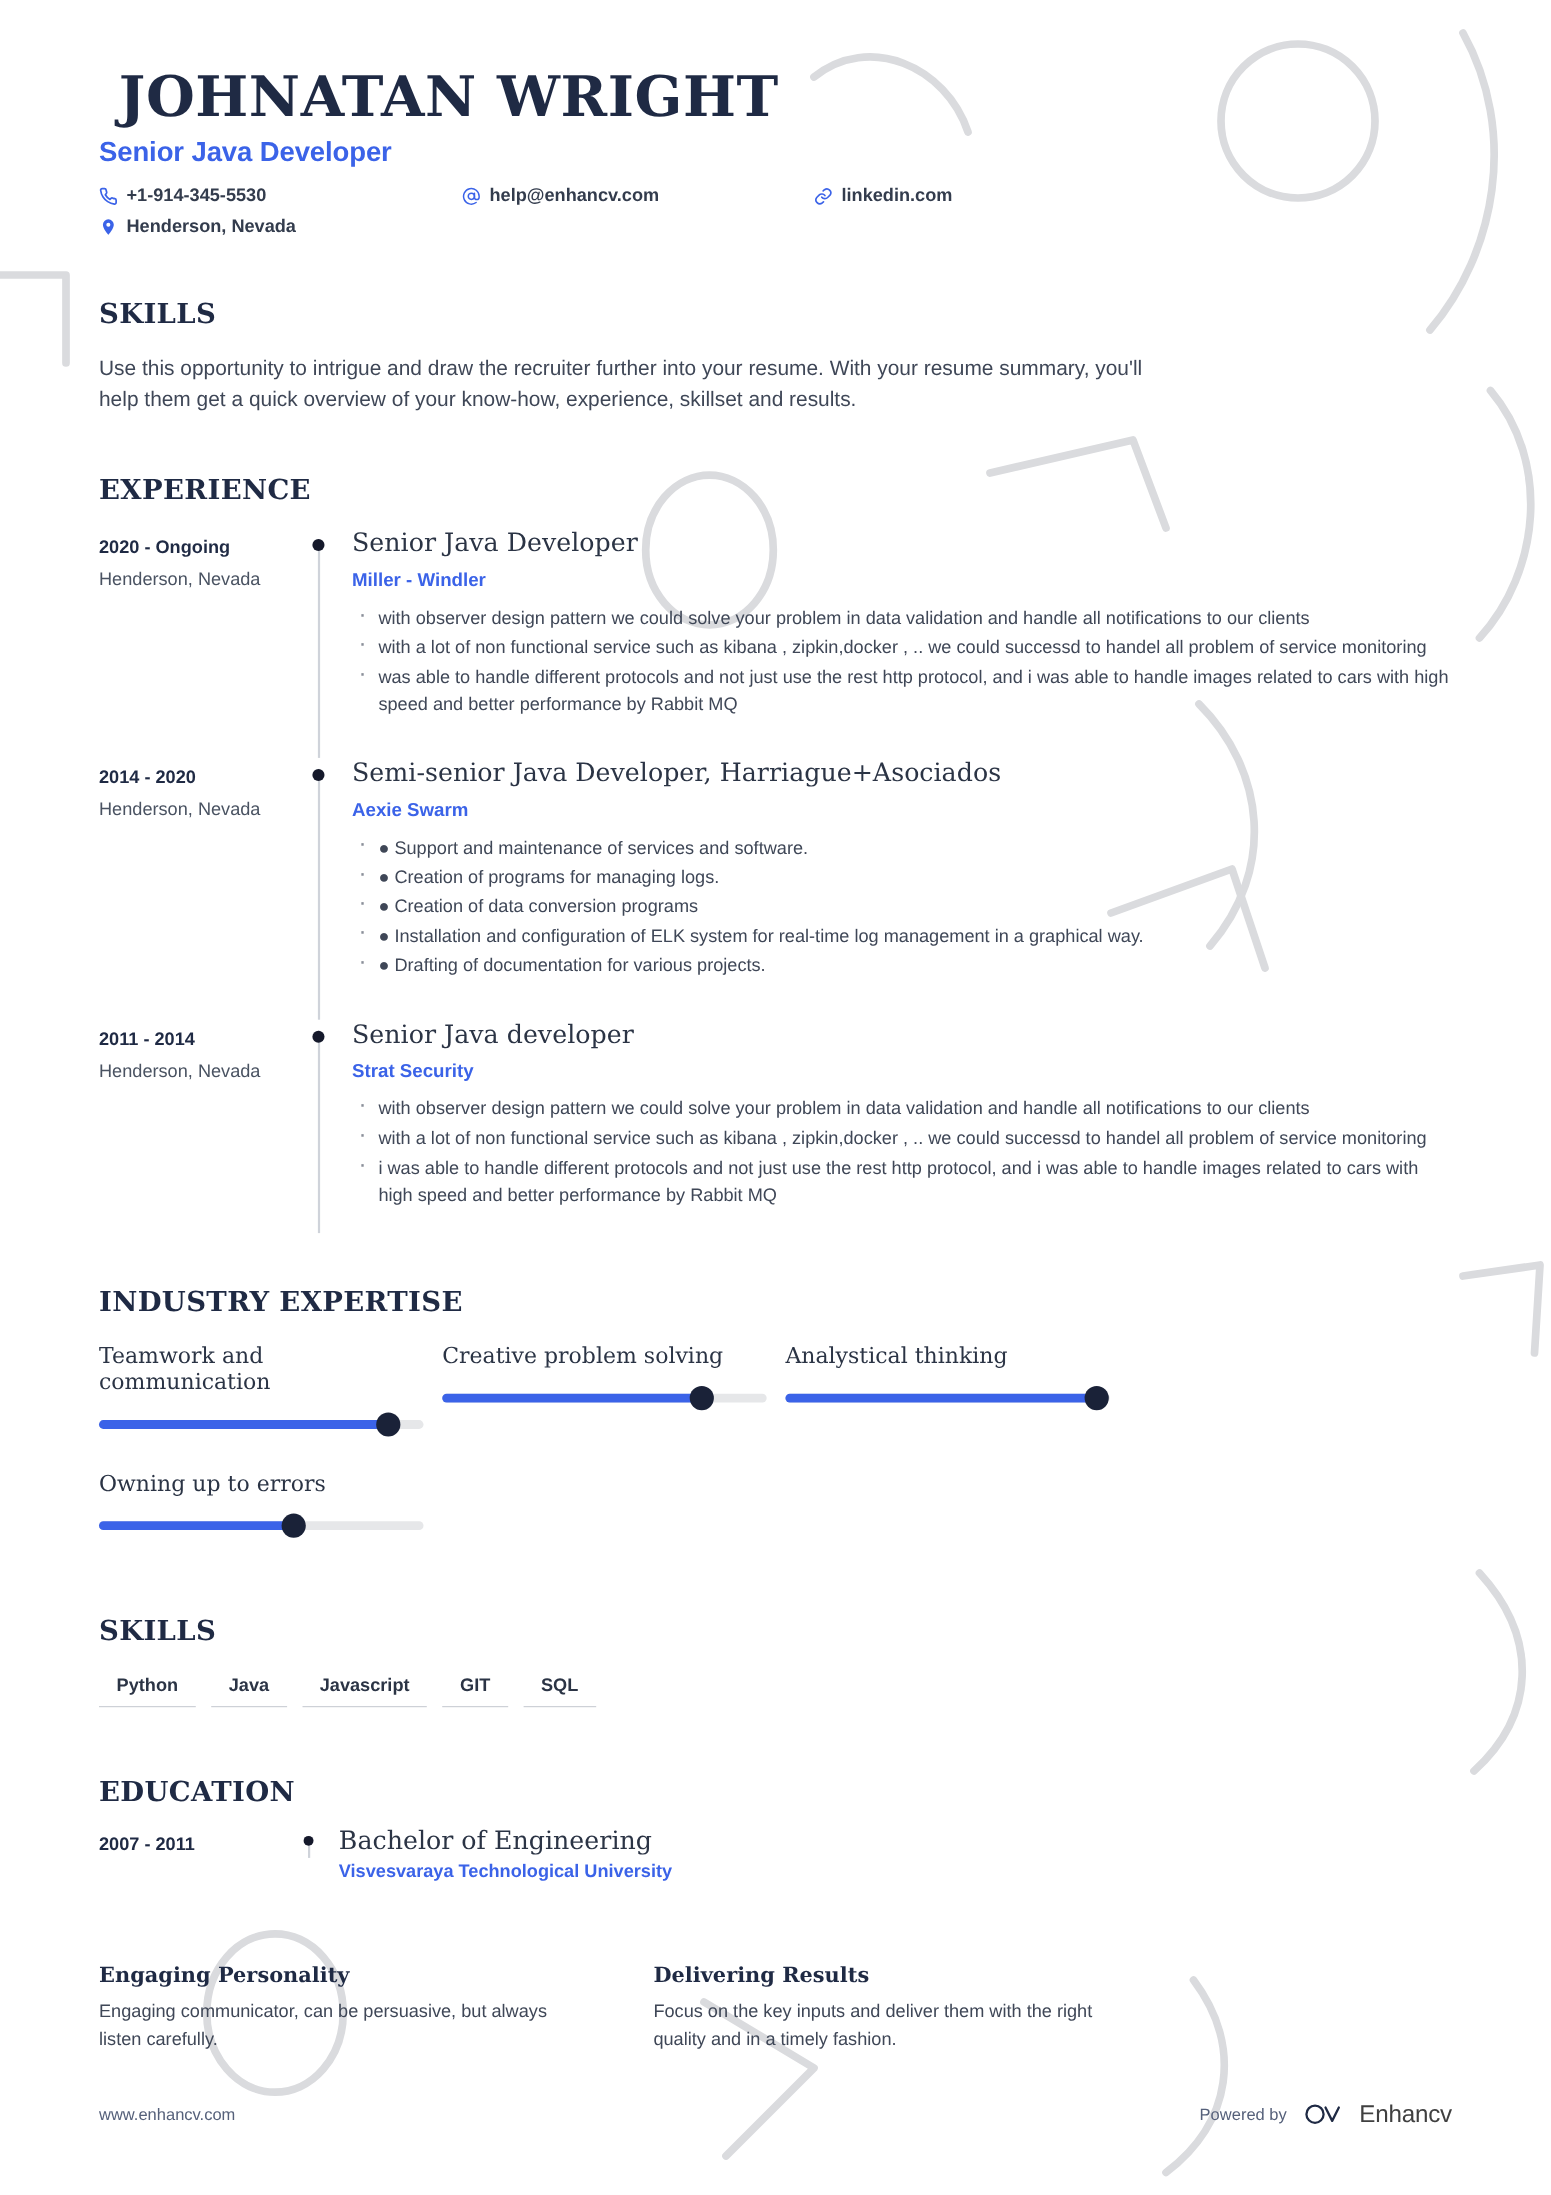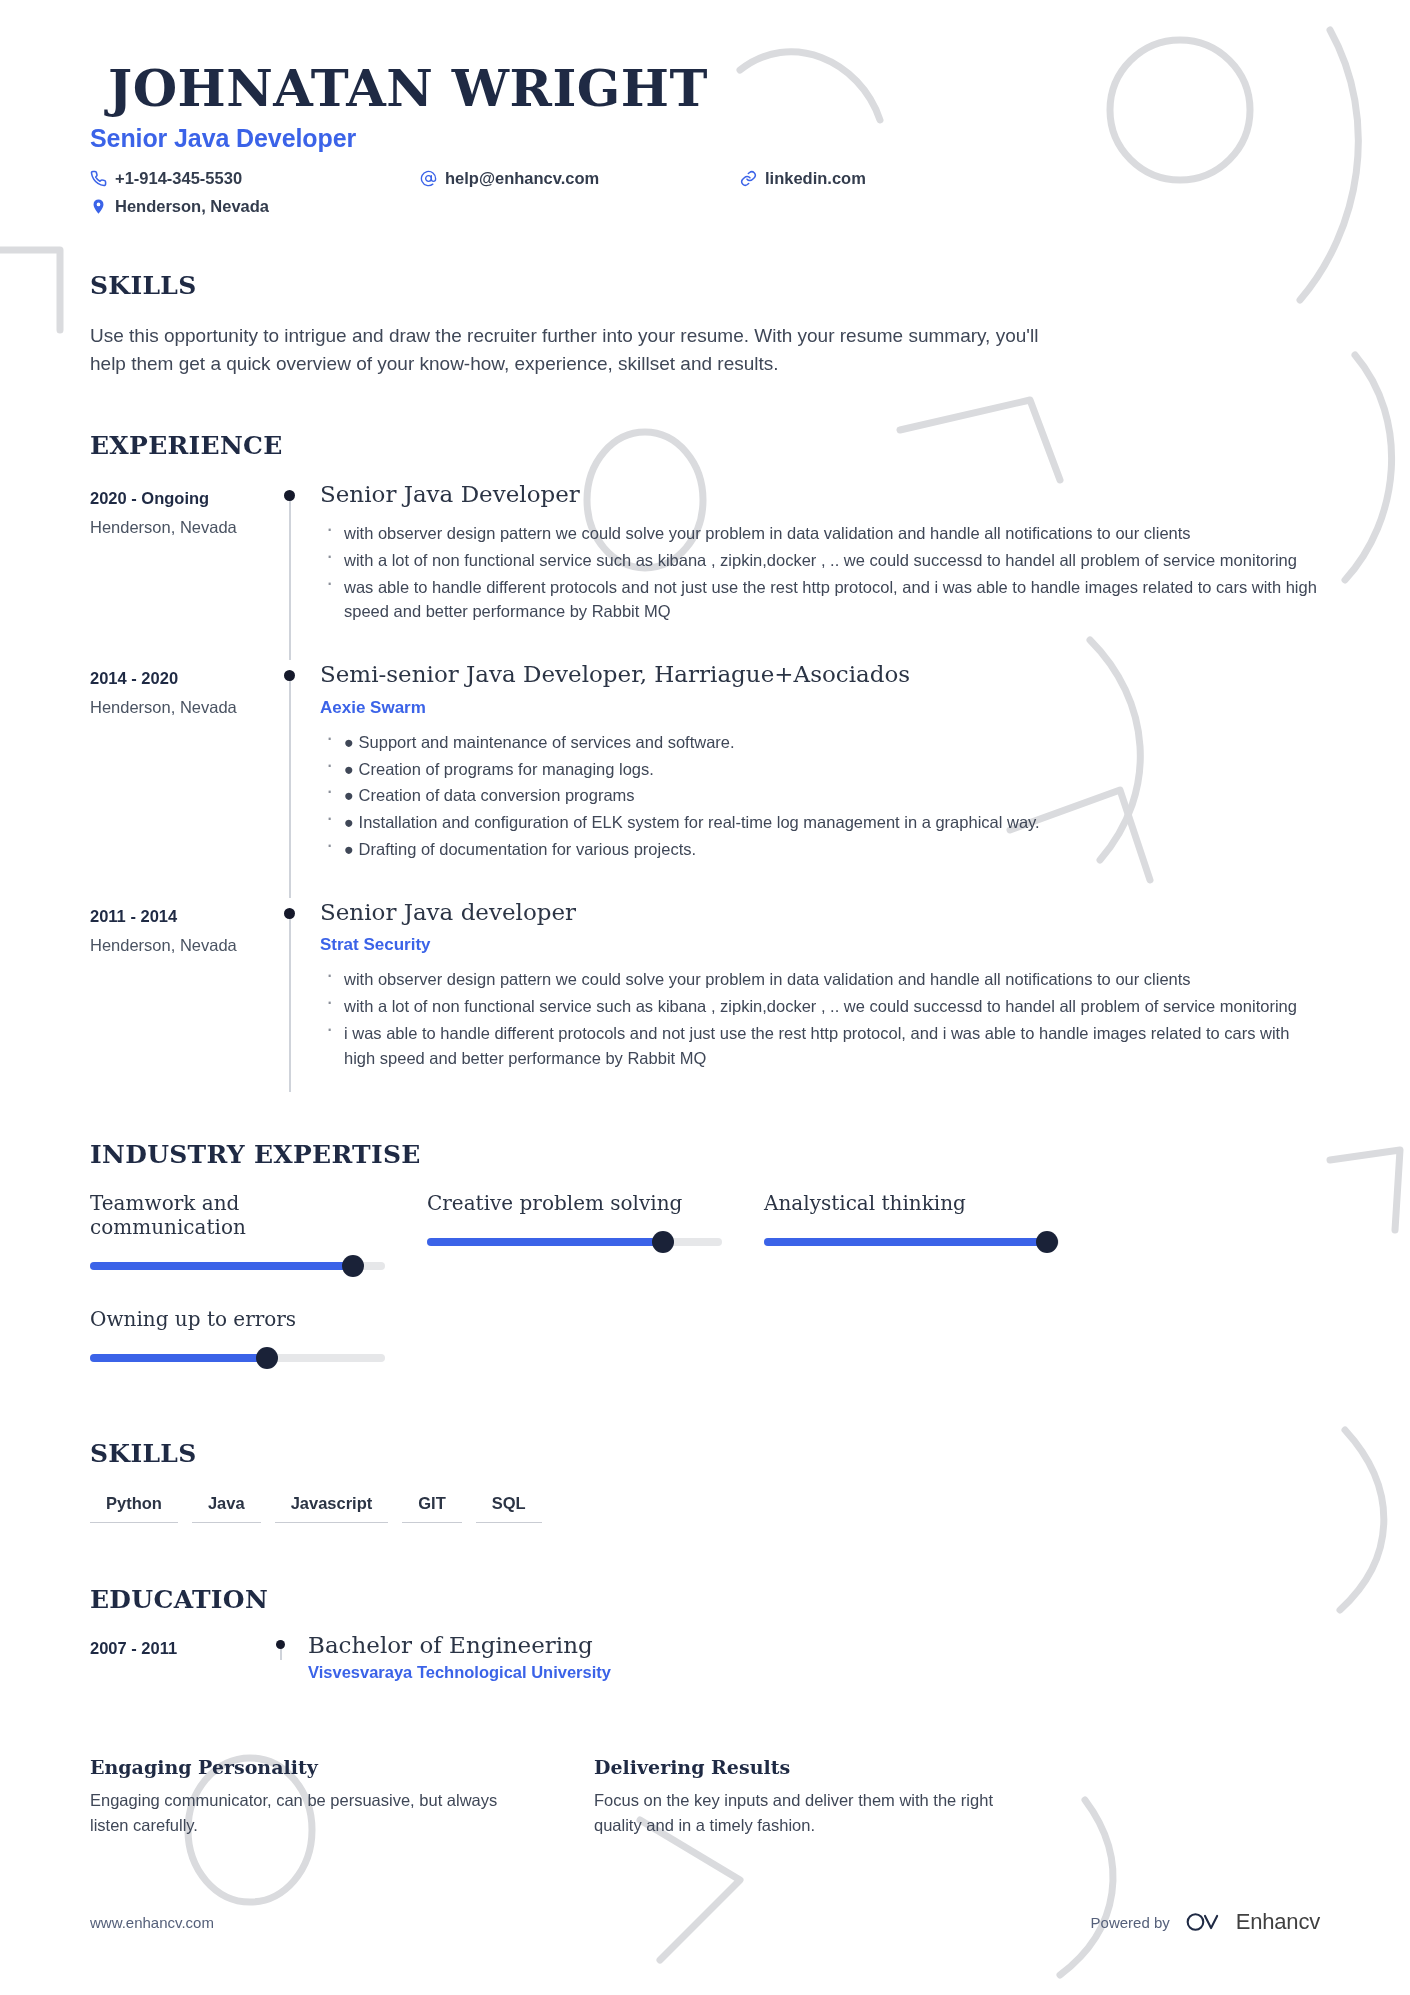--- a/index.html
+++ b/index.html
@@ -111,21 +111,21 @@
   .exp-bullets li::before {
     content:"\00B7";
     position:absolute; left:6px; top:-3px;
     font-size:22px; color:#8a8f99; line-height:1;
   }
 
   
   .ind-wrap { margin-top:34px; }
   .ind-grid {
     margin-top:22px;
-    display:flex; flex-wrap:wrap; gap:0 42px;
+    display:flex; flex-wrap:wrap; gap:0 17px;
   }
   .ind-item { width:295px; margin-bottom:30px; }
   .ind-label { font-family:"DejaVu Serif", serif; font-size:20px; color:#2b3445; }
   .slider { position:relative; margin-top:16px; height:22px; }
   .slider .track {
     position:absolute; left:0; right:0; top:7px; height:8px;
     border-radius:4px; background:#e6e7e9;
   }
   .slider .fill {
     position:absolute; left:0; top:7px; height:8px;
@@ -272,20 +272,21 @@
             <div class="exp-left">
               <div class="exp-date">2020 - Ongoing</div>
               <div class="exp-loc">Henderson, Nevada</div>
             </div>
             <div class="exp-rail">
               <span class="line"></span>
               <span class="dot"></span>
             </div>
             <div class="exp-body">
               <div class="exp-title">Senior Java Developer</div>
+              <div class="exp-company">Miller - Windler</div>
               <ul class="exp-bullets">
                 <li>with observer design pattern we could solve your problem in data validation and handle all notifications to our clients</li>
                 <li>with a lot of non functional service such as kibana , zipkin,docker , .. we could successd to handel all problem of service monitoring</li>
                 <li>was able to handle different protocols and not just use the rest http protocol, and i was able to handle images related to cars with high speed and better performance by Rabbit MQ</li>
               </ul>
             </div>
           </div>
           <div class="exp-item">
             <div class="exp-left">
               <div class="exp-date">2014 - 2020</div>

